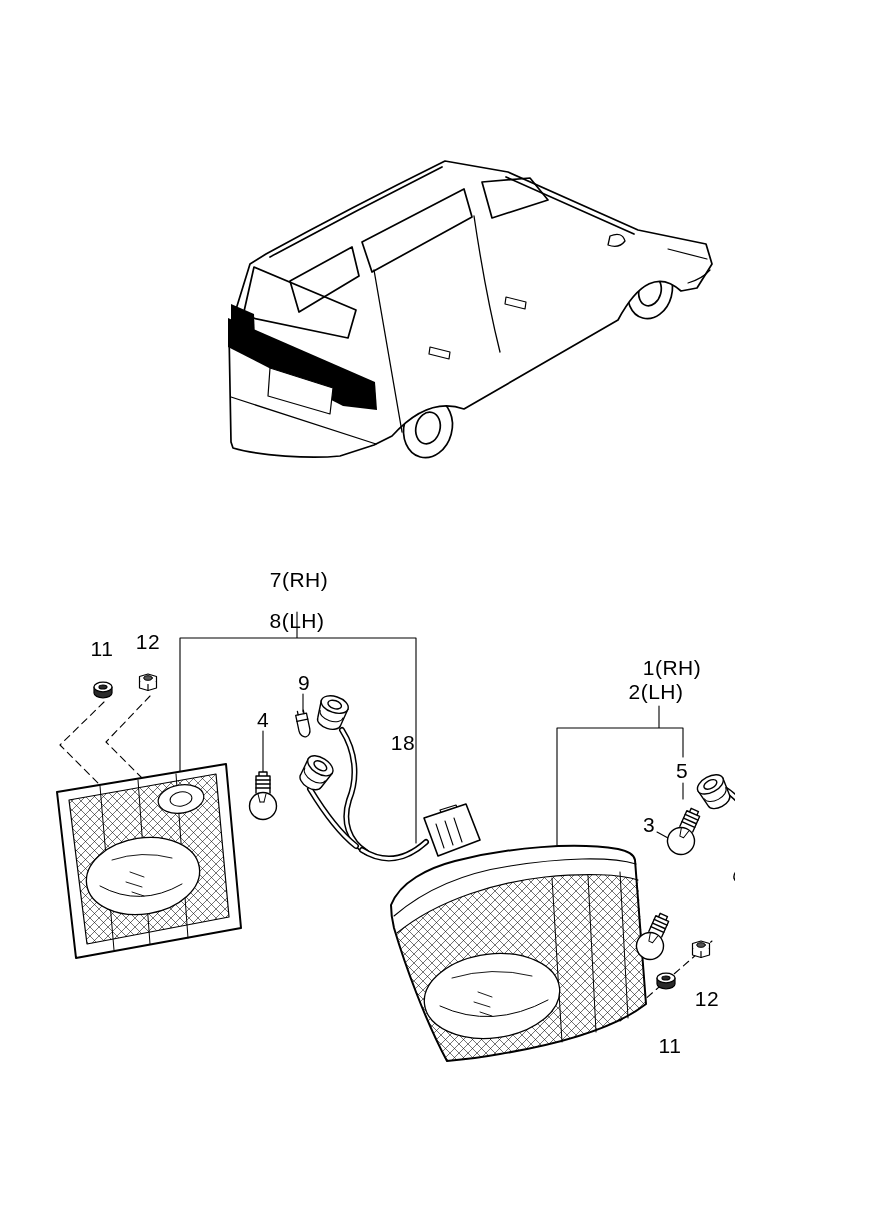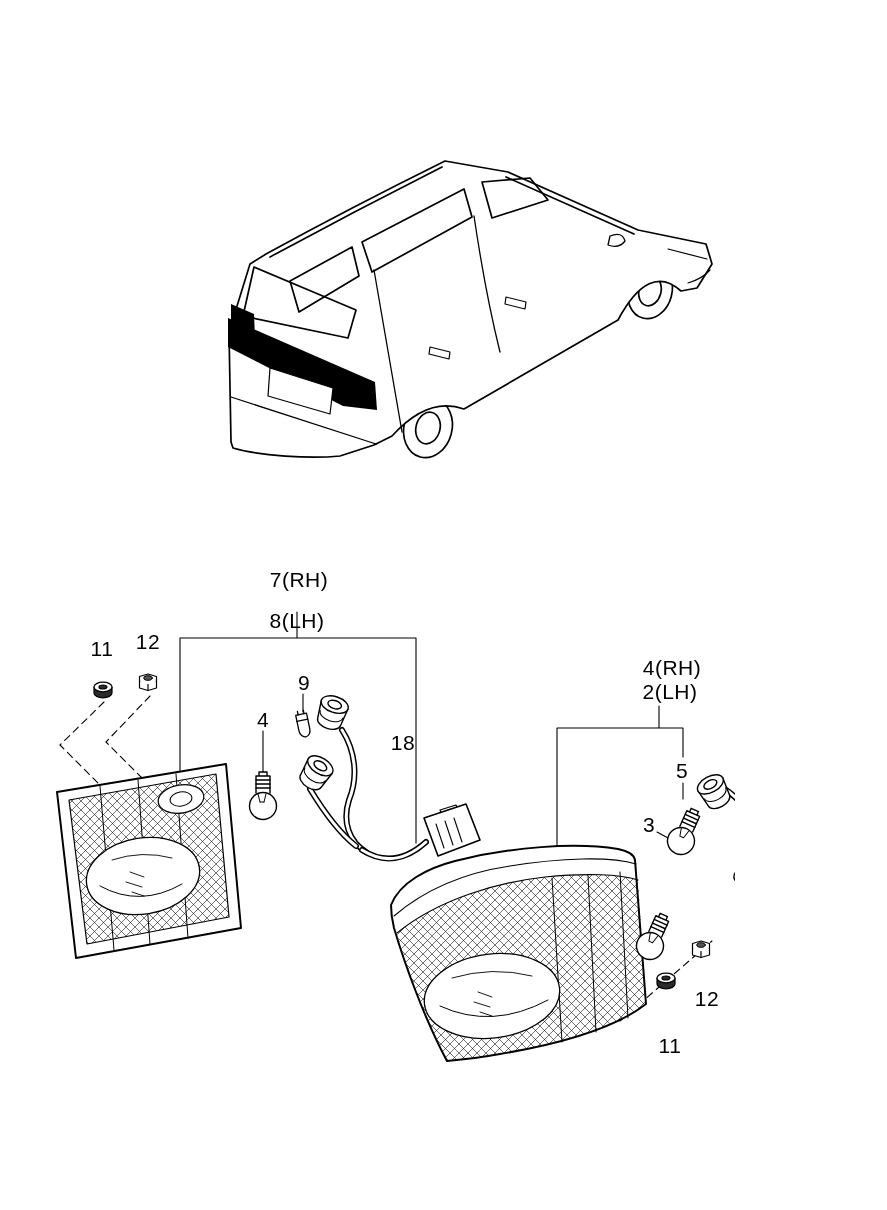--- a/index.html
+++ b/index.html
@@ -216,21 +216,21 @@
 </svg>
 
   <div class="callout" style="left:299px;top:579px">7(RH)</div>
   <div class="callout" style="left:297px;top:620px">8(LH)</div>
   <div class="callout" style="left:304px;top:682px">9</div>
   <div class="callout" style="left:263px;top:719px">4</div>
   <div class="callout" style="left:403px;top:742px">18</div>
   <div class="callout" style="left:102px;top:648px">11</div>
   <div class="callout" style="left:148px;top:641px">12</div>
 
-  <div class="callout" style="left:672px;top:667px">4(RH)</div>
-  <div class="callout" style="left:670px;top:691px">2(LH)</div>
+  <div class="callout" style="left:672px;top:667px">1(RH)</div>
+  <div class="callout" style="left:656px;top:691px">2(LH)</div>
   <div class="callout" style="left:682px;top:770px">5</div>
   <div class="callout" style="left:649px;top:824px">3</div>
   <div class="callout" style="left:795px;top:869px">6</div>
   <div class="callout" style="left:707px;top:998px">12</div>
   <div class="callout" style="left:670px;top:1045px">11</div>
 
 </div>
 
 </body></html>

